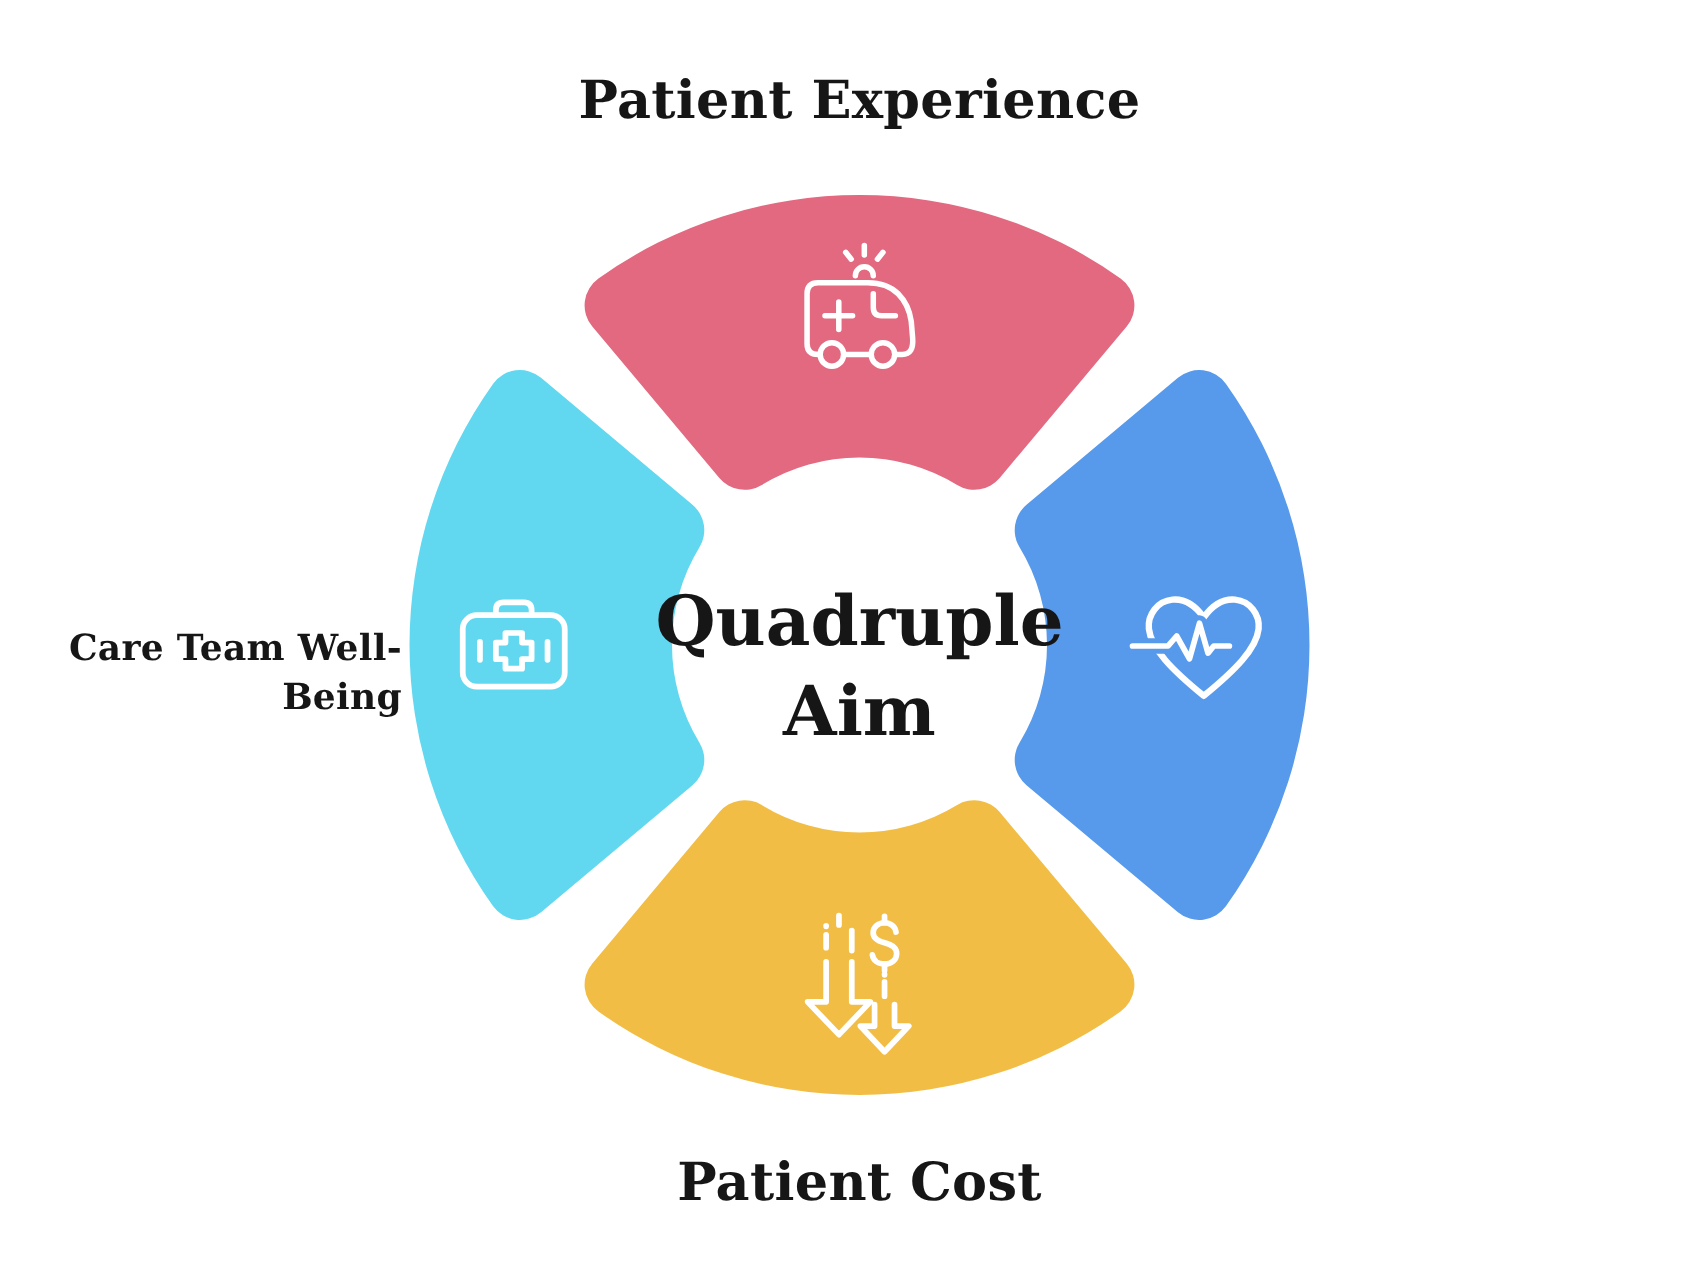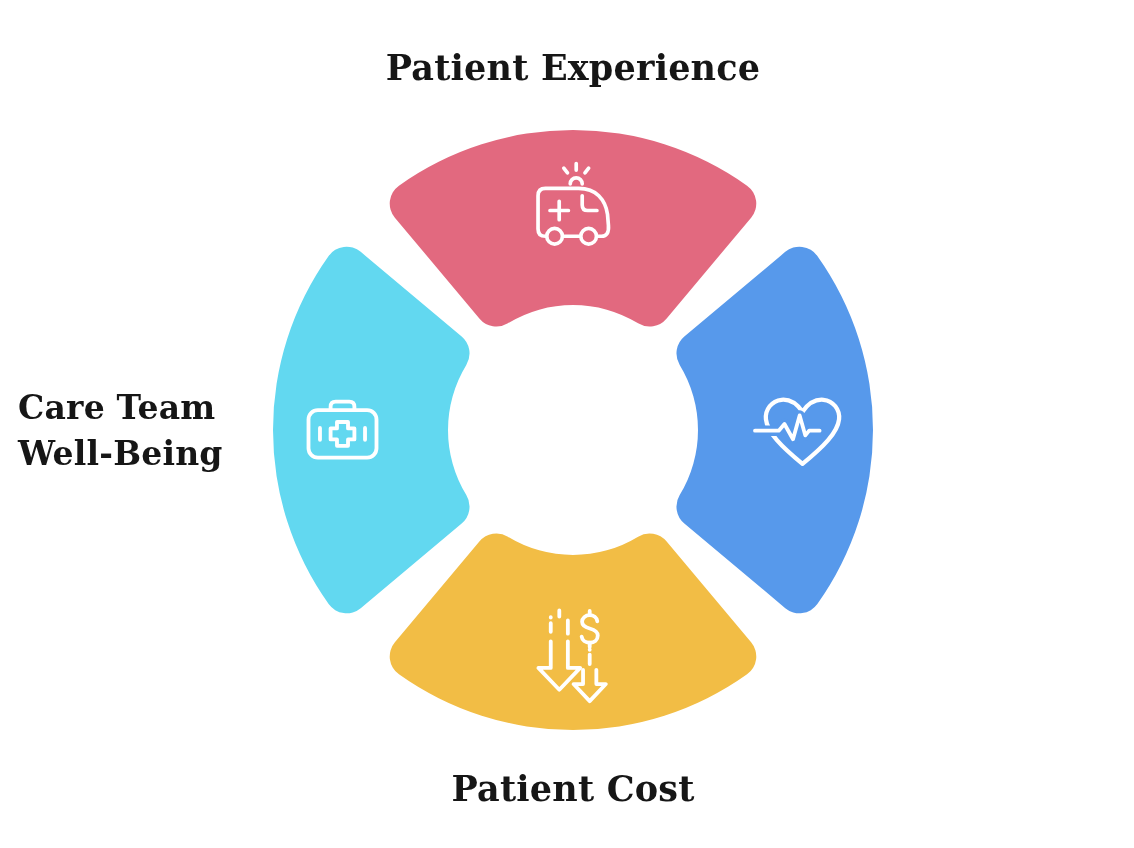--- a/index.html
+++ b/index.html
@@ -9,29 +9,29 @@
     width: 1134px;
     height: 848px;
     background: var(--bg, #ffffff);
     overflow: hidden;
     font-family: "DejaVu Serif", "Liberation Serif", serif;
   }
   .stage svg { position: absolute; left: 0; top: 0; }
   .label {
     position: absolute;
     transform: translate(-50%, -50%);
-    text-align: left;
+    text-align: right;
     font-weight: 700;
     color: var(--text, #161616);
     line-height: 1.38;
     letter-spacing: 0.2px;
   }
   .label-top    { left: 573px; top: 68px;  font-size: 35px; white-space: nowrap; }
   .label-bottom { left: 573px; top: 789px; font-size: 35px; white-space: nowrap; }
-  .label-left   { left: 143px; top: 431px; font-size: 33px; width: 250px; }
+  .label-left   { left: 143px; top: 448px; font-size: 24px; width: 250px; }
   .label-right  { left: 995px; top: 431px; font-size: 33px; width: 250px; }
   .center-title {
     position: absolute;
     left: 573px; top: 445px;
     transform: translate(-50%, -50%);
     width: 280px;
     text-align: center;
     font-size: 46px;
     font-weight: 700;
     color: var(--text, #161616);
@@ -80,13 +80,14 @@
       <rect class="ic" stroke-width="4.5" x="10" y="26" width="80" height="56" rx="11" stroke="#FFFFFF"></rect>
       <path class="ic" stroke-width="4.5" d="M 36 26 L 36 22 Q 36 16 42 16 H 58 Q 64 16 64 22 L 64 26" stroke="#FFFFFF"></path>
       <path class="ic" stroke-width="4.5" d="M 43.5 40 H 56.5 V 47.5 H 64 V 60.5 H 56.5 V 68 H 43.5 V 60.5 H 36 V 47.5 H 43.5 Z" stroke="#FFFFFF"></path>
       <path class="ic" stroke-width="4.5" d="M 23.5 47 V 61 M 76.5 47 V 61" stroke="#FFFFFF"></path>
     </g>
   </svg>
 
   <div class="label label-top">Patient Experience</div>
   <div class="label label-bottom">Patient Cost</div>
   <div class="label label-left">Care Team Well-Being</div>
+  <div class="center-title">Quadruple Aim</div>
 </div>
 
 </body></html>

